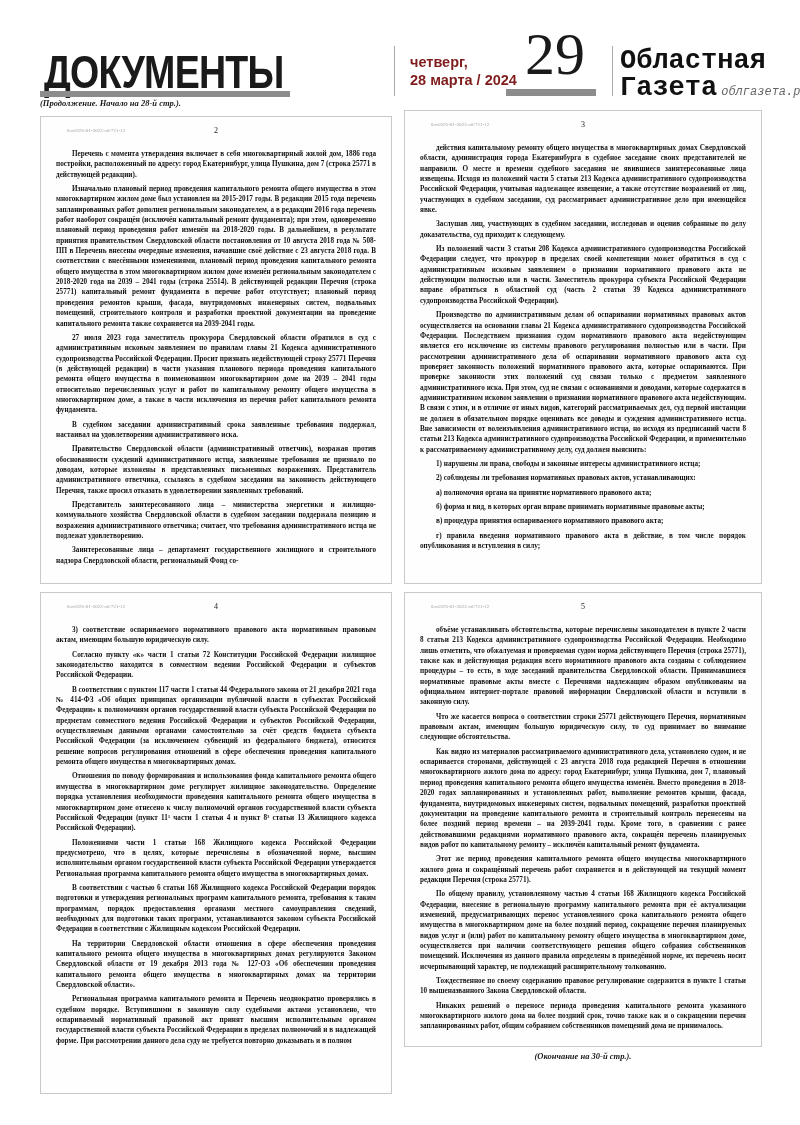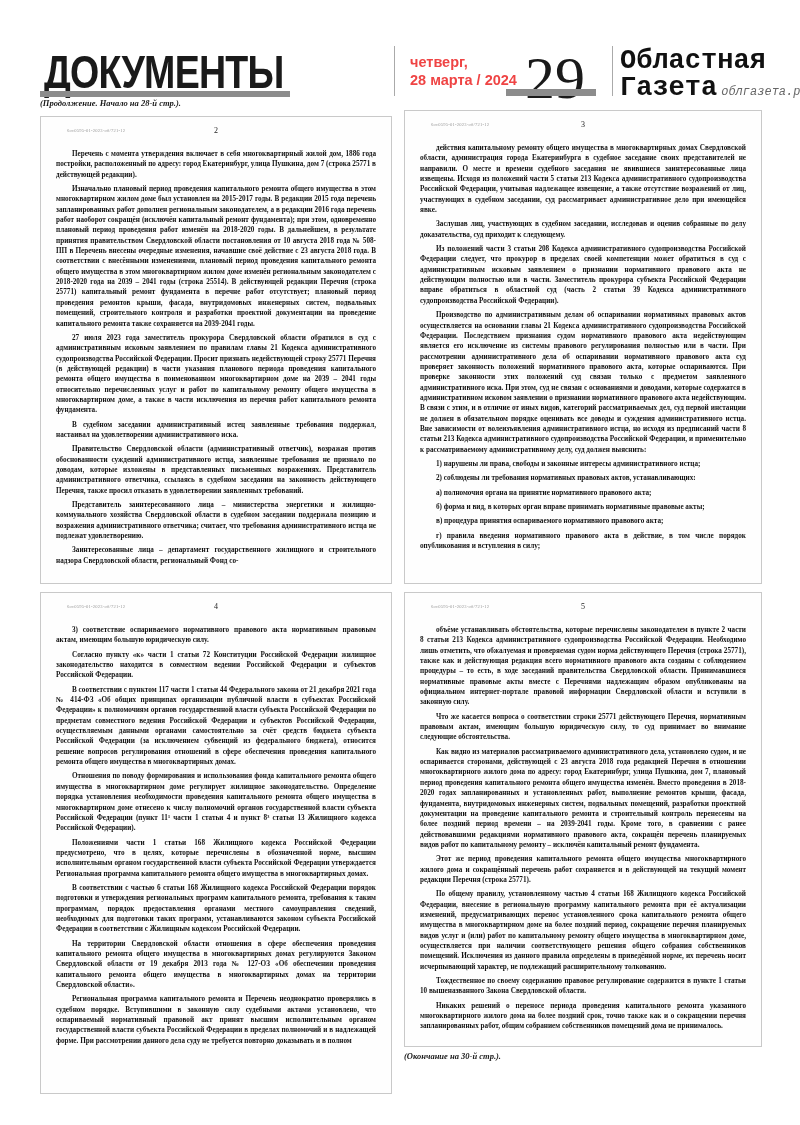--- a/index.html
+++ b/index.html
@@ -8,31 +8,31 @@
 
   
   .masthead { position:absolute; left:0; top:0; width:668px; height:115px; }
   .section-title { position:absolute; left:44px; top:44px; font-family:"Liberation Sans", sans-serif;
                    font-size:47px; font-weight:700; color:#1a1a1a; letter-spacing:-1px;
                    transform:scaleX(0.80); transform-origin:left top; white-space:nowrap; }
   .title-bar { position:absolute; left:40px; top:91px; width:250px; height:6px; background:#8c8c8c; }
   .vline { position:absolute; top:46px; width:1px; height:50px; background:#aaaaaa; }
   .vline1 { left:394px; } .vline2 { left:612px; }
   .date-block { position:absolute; left:410px; top:53px; font-family:"Liberation Sans", sans-serif;
-                font-size:14.5px; font-weight:700; color:#ef4444; line-height:18px; }
-  .page-number { position:absolute; left:505px; top:44px; width:100px; text-align:center;
+                font-size:14.5px; font-weight:700; color:#7f1d1d; line-height:18px; }
+  .page-number { position:absolute; left:505px; top:20px; width:100px; text-align:center;
                  font-family:"Liberation Serif", serif; font-size:60px; color:#1a1a1a; }
   .page-number-bar { position:absolute; left:506px; top:89px; width:90px; height:7px; background:#8c8c8c; }
   .brand { position:absolute; left:620px; top:48px; font-family:Liberation Mono, monospace;
            font-weight:700; font-size:27px; line-height:27px; color:#111; }
   .brand-site { font-size:12px; font-weight:400; font-style:italic; color:#666; margin-left:4px; }
 
   .continuation-note { position:absolute; left:40px; top:98px; width:352px; text-align:left;
                        font-size:8.5px; font-weight:700; font-style:italic; color:#1a1a1a; }
-  .ending-note { position:absolute; left:404px; top:1051px; width:358px; text-align:left;
+  .ending-note { position:absolute; left:404px; top:1051px; width:358px; text-align:center;
                  font-size:8.5px; font-weight:700; font-style:italic; color:#1a1a1a; }
 
   
   .block { position:absolute; border:1px solid #c9c9c9; background:#fefefe; overflow:hidden; }
   .block2 { left:40px;  top:116px; width:352px; height:468px; }
   .block3 { left:404px; top:110px; width:358px; height:474px; }
   .block4 { left:40px;  top:592px; width:352px; height:502px; }
   .block5 { left:404px; top:592px; width:358px; height:455px; }
 
   .block-head { position:relative; margin:9px 26px 7px 26px; height:10px; }
@@ -69,21 +69,21 @@
 
 <div class="block block2" id="col-0">
     <div class="block-head">
       <span class="block-code">6ос0595-01-2023-об/721-12</span>
       <span class="block-num">2</span>
     </div>
     <div class="block-body">
       <p>Перечень с момента утверждения включает в себя многоквартирный жилой дом, 1886 года постройки, расположенный по адресу: город Екатеринбург, улица Пушкина, дом 7 (строка 25771 в действующей редакции).</p>
       <p>Изначально плановый период проведения капитального ремонта общего имущества в этом многоквартирном жилом доме был установлен на 2015-2017 годы. В редакции 2015 года перечень запланированных работ дополнен региональным законодателем, а в редакции 2016 года перечень работ наоборот сокращён (исключён капитальный ремонт фундамента); при этом, одновременно плановый период проведения работ изменён на 2018-2020 годы. В дальнейшем, в результате принятия правительством Свердловской области постановления от 10 августа 2018 года № 508-ПП в Перечень внесены очередные изменения, начавшие своё действие с 23 августа 2018 года. В соответствии с внесёнными изменениями, плановый период проведения капитального ремонта общего имущества в этом многоквартирном жилом доме изменён региональным законодателем с 2018-2020 года на 2039 – 2041 годы (строка 25514). В действующей редакции Перечня (строка 25771) капитальный ремонт фундамента в перечне работ отсутствует; плановый период проведения ремонтов крыши, фасада, внутридомовых инженерных систем, подвальных помещений, строительного контроля и разработки проектной документации на проведение капитального ремонта также сохраняется на 2039-2041 годы.</p>
       <p>27 июля 2023 года заместитель прокурора Свердловской области обратился в суд с административным исковым заявлением по правилам главы 21 Кодекса административного судопроизводства Российской Федерации. Просит признать недействующей строку 25771 Перечня (в действующей редакции) в части указания планового периода проведения капитального ремонта общего имущества в поименованном многоквартирном доме на 2039 – 2041 годы относительно перечисленных услуг и работ по капитальному ремонту общего имущества в многоквартирном доме, а также в части исключения из перечня работ капитального ремонта фундамента.</p>
-      <p>В судебном заседании административный истец заявленные требования поддержал, настаивал на удовлетворении административного иска.</p>
+      <p>В судебном заседании административный срока заявленные требования поддержал, настаивал на удовлетворении административного иска.</p>
       <p>Правительство Свердловской области (административный ответчик), возражая против обоснованности суждений административного истца, заявленные требования не признало по доводам, которые изложены в представленных письменных возражениях. Представитель административного ответчика, ссылаясь в судебном заседании на законность действующего Перечня, также просил отказать в удовлетворении заявленных требований.</p>
       <p>Представитель заинтересованного лица – министерства энергетики и жилищно-коммунального хозяйства Свердловской области в судебном заседании поддержала позицию и возражения административного ответчика; считает, что требования административного истца не подлежат удовлетворению.</p>
       <p>Заинтересованные лица – департамент государственного жилищного и строительного надзора Свердловской области, региональный Фонд со-</p>
     </div>
   </div>
 <div class="block block3" id="col-1">
     <div class="block-head">
       <span class="block-code">6ос0595-01-2023-об/721-12</span>
       <span class="block-num">3</span>
     </div>

